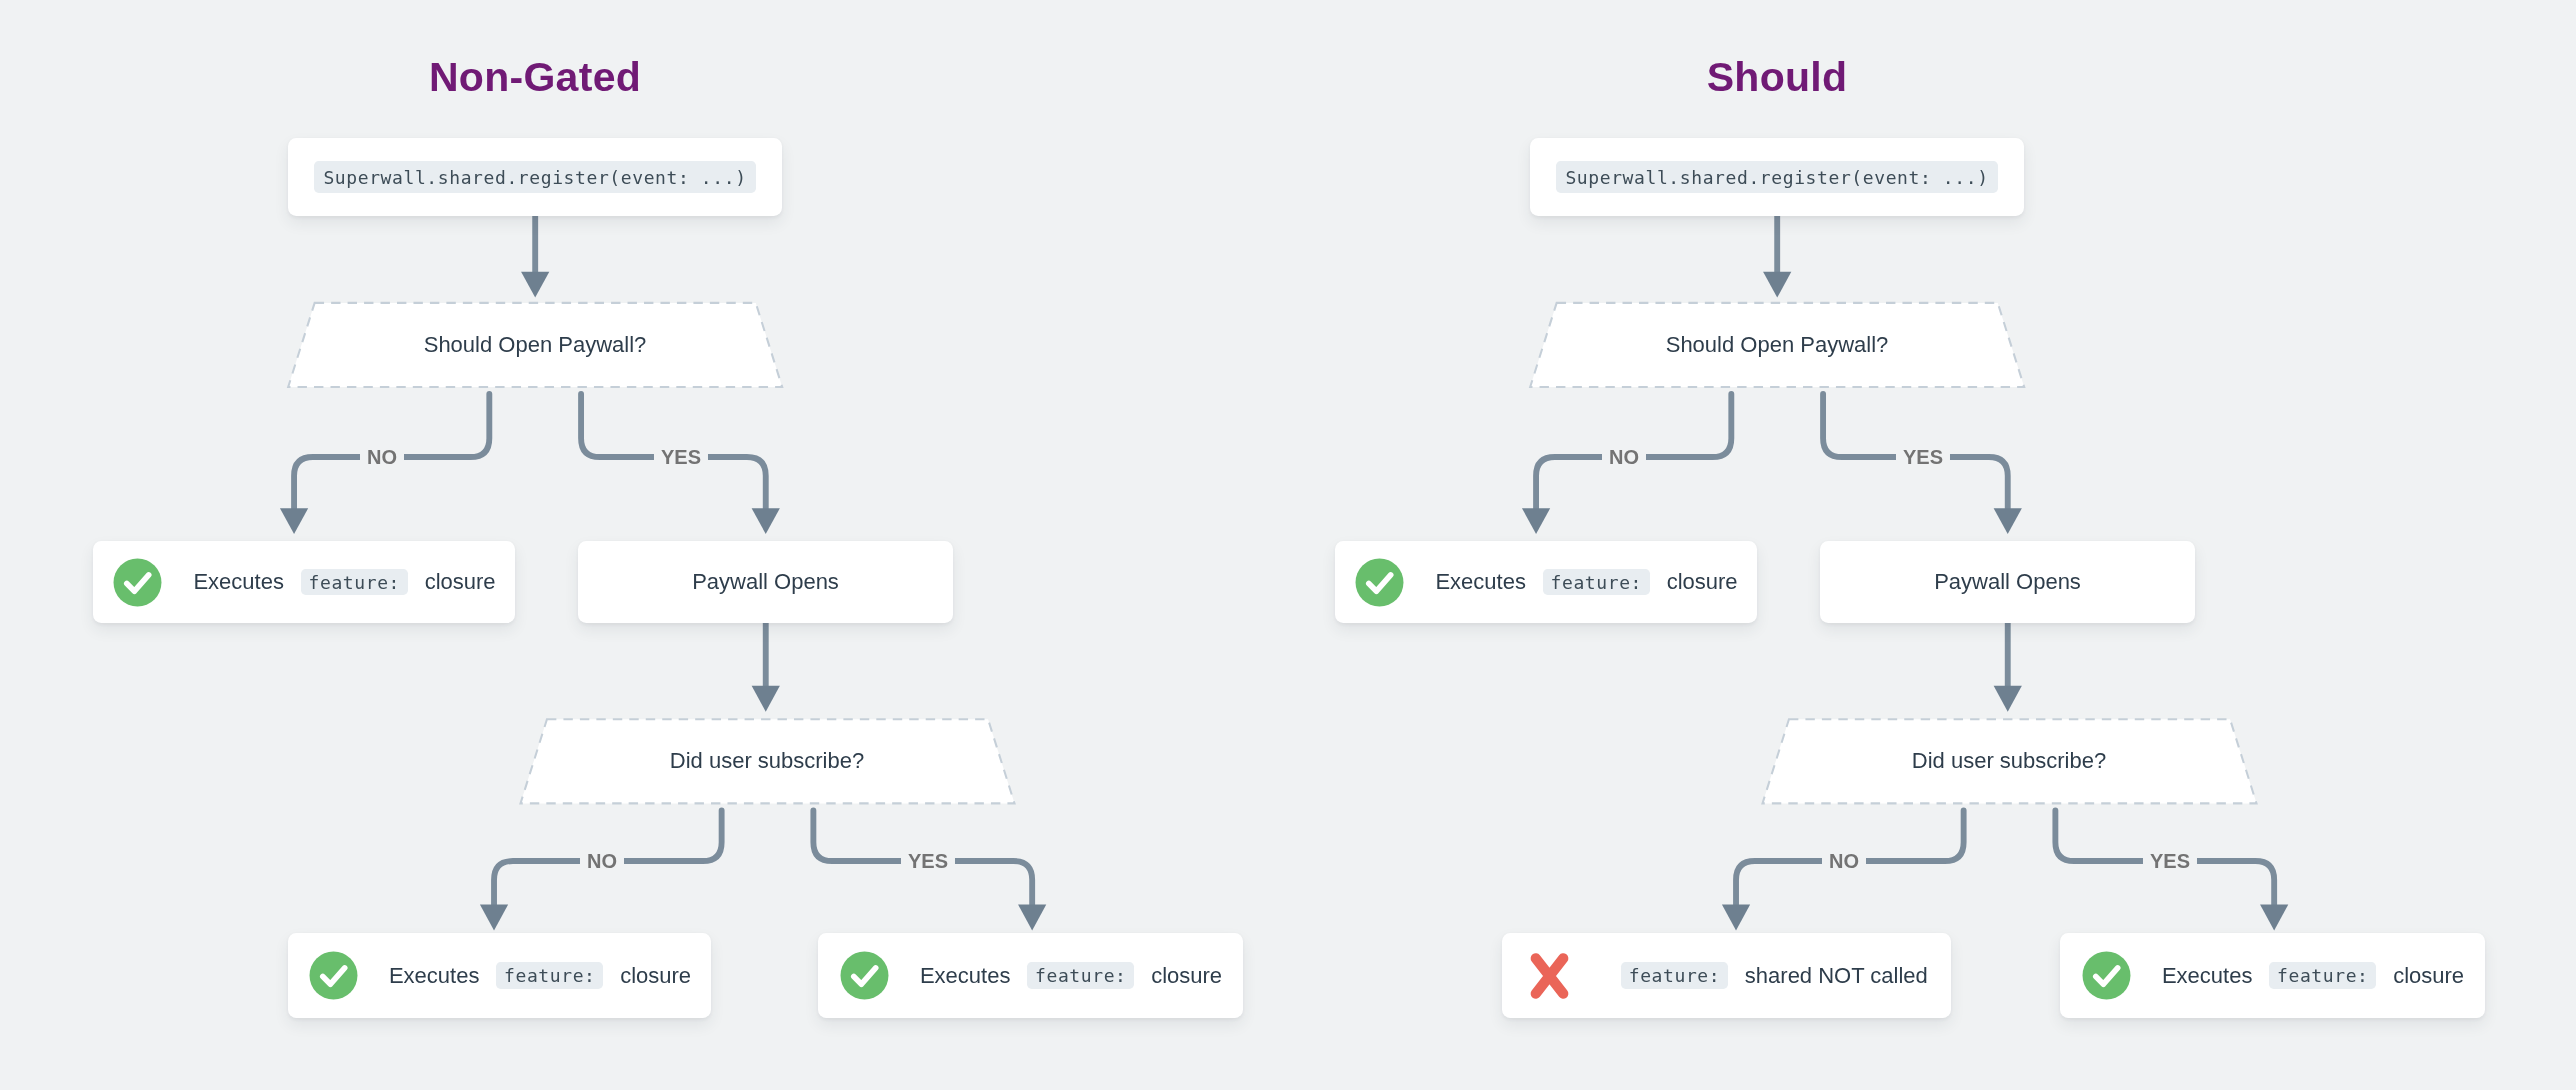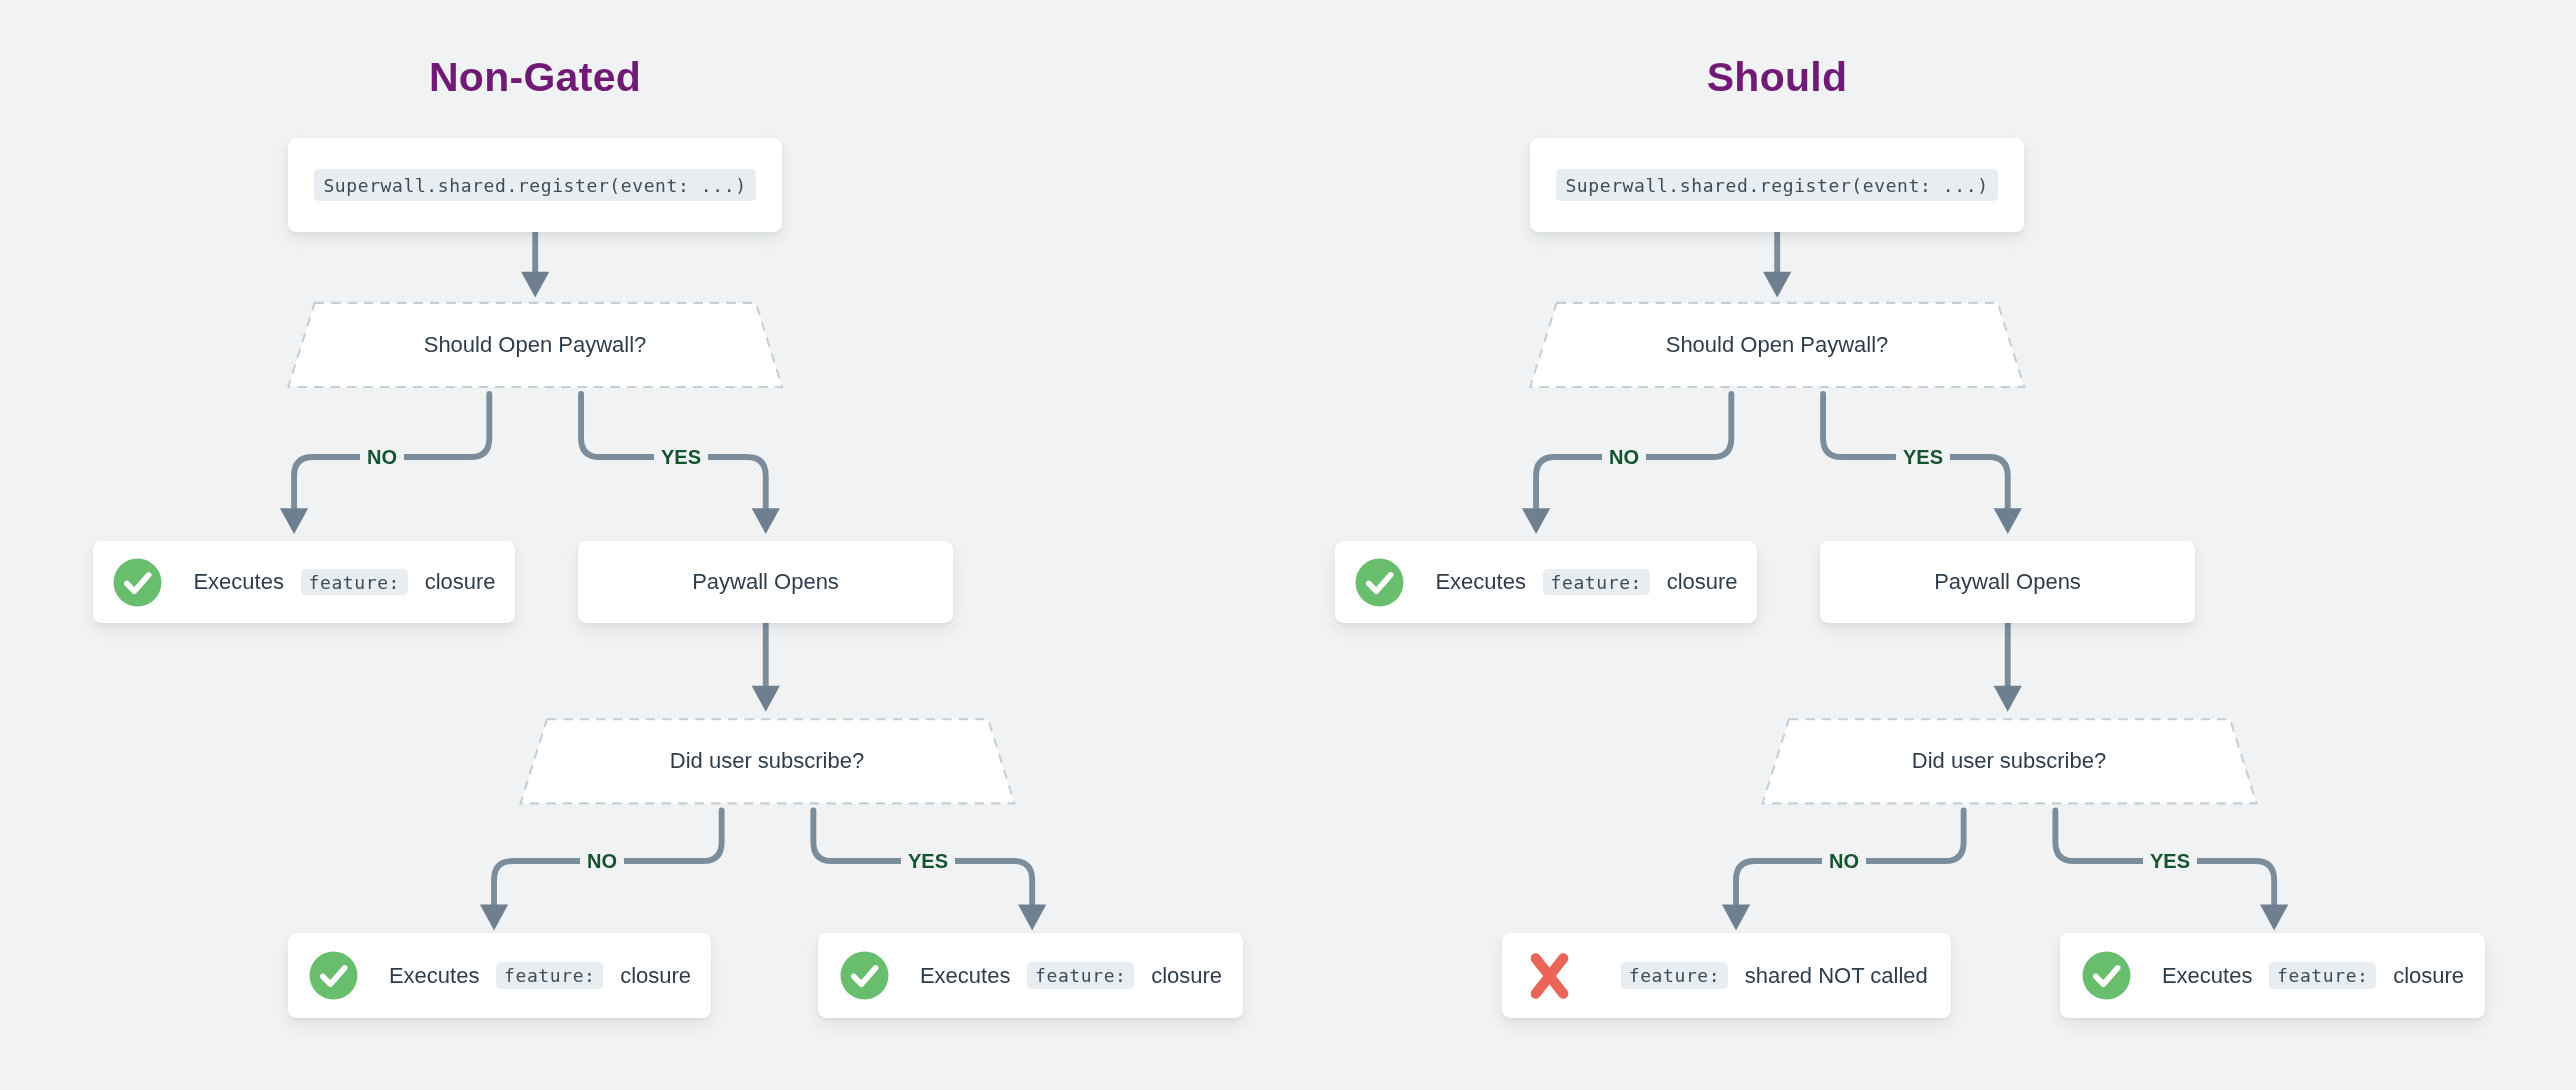--- a/index.html
+++ b/index.html
@@ -24,40 +24,40 @@
     position:absolute; top:54px; left:535px; transform:translateX(-50%);
     font-size:41px; font-weight:600; color:#701a75; letter-spacing:0.3px;
     white-space:nowrap;
   }
 
   .card {
     position:absolute; background:#ffffff; border-radius:8.2px;
     box-shadow:0 1.2px 3.5px rgba(32,48,64,.05), 0 7px 15.3px rgba(32,48,64,.08);
     display:flex; align-items:center; justify-content:center;
   }
-  .code-card { left:288px; top:138px; width:494px; height:94px; }
+  .code-card { left:288px; top:138px; width:494px; height:78px; }
 
   .chip {
     font-family:"DejaVu Sans Mono", monospace;
     background:#e8edf1; color:#3d4c57;
     border-radius:4.7px; font-size:18px; letter-spacing:0.6px;
     padding:5.3px 9.4px; white-space:nowrap;
   }
   .chip.small { padding:2.9px 7.6px; margin:0 17px; }
 
   .trap-label {
     position:absolute; display:flex; align-items:center; justify-content:center;
     font-size:22px; color:#2e3d4b; white-space:nowrap;
   }
   .trap1 { left:288px; top:303px; width:494px; height:84px; }
   .trap2 { left:520px; top:719px; width:494px; height:84px; }
 
   .lbl {
     position:absolute; transform:translate(-50%,-50%);
-    font-size:20px; font-weight:700; color:#14532d; line-height:1;
+    font-size:20px; font-weight:700; color:#737373; line-height:1;
     background:#f0f2f3; padding:2.4px 7px; white-space:nowrap;
   }
   .no1  { left:382px;  top:457px; }
   .yes1 { left:681px; top:457px; }
   .no2  { left:602px; top:861px; }
   .yes2 { left:928px; top:861px; }
 
   .result { font-size:22px; gap:30px; white-space:nowrap; }
   .rt { display:flex; align-items:center; }
   .box-no1     { left:93px;  top:541px;  width:422px; height:82px; }

